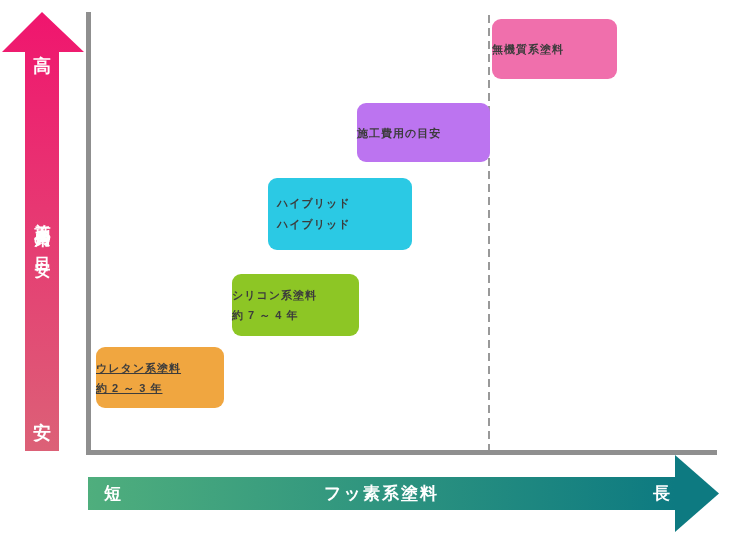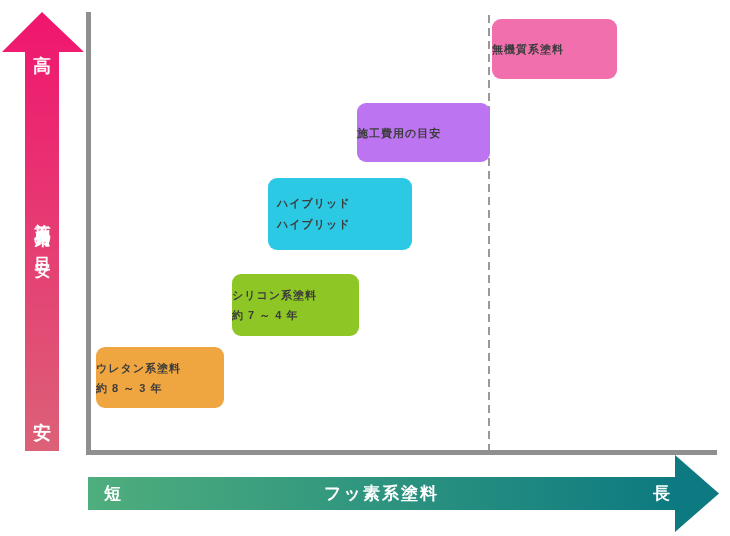--- a/index.html
+++ b/index.html
@@ -31,21 +31,21 @@
   .x-label.right { position:absolute; right:5px; }
   .x-title { width:100%; text-align:center; letter-spacing:2px; }
   
   .box {
     position:absolute; border-radius:9px; z-index:2;
     display:flex; flex-direction:column; align-items:flex-start; justify-content:center;
     font-weight:bold; font-size:11px; line-height:20px; letter-spacing:1px;
     color:#3c3c3c; text-align:center;
   }
   .box .line:empty { display:none; }
-  .b1 { left:96px;  top:347px; width:128px; height:61px; }
+  .b1 { left:96px;  top:347px; width:128px; height:61px;text-decoration:underline; }
   .b2 { left:222px; top:274px; width:127px; height:62px;margin-left:10px; }
   .b3 { left:268px; top:178px; width:135px; height:72px; line-height:21px;padding-left:9px; }
   .b4 { left:357px; top:103px; width:133px; height:59px; }
   .b5 { left:492px; top:19px;  width:125px; height:60px; }
 </style>
 </head>
 <body>
 
 <div class="canvas">
 
@@ -71,21 +71,21 @@
     <rect x="88" y="477" width="587" height="33" fill="url(#gradX)"></rect>
     <polygon points="675,455 719,493.5 675,532" fill="#0D7A81"></polygon>
   </svg>
 
   <div class="y-label top">高</div>
   <div class="y-title">施工費用の目安</div>
   <div class="y-label bottom">安</div>
 
   <div class="box b1" style="background-color: rgb(240, 166, 64);">
     <div class="line">ウレタン系塗料</div>
-    <div class="line">約 8 ～ 3 年</div>
+    <div class="line">約 2 ～ 3 年</div>
 
   </div>
   <div class="box b2" style="background-color: rgb(141, 198, 37);">
     <div class="line">シリコン系塗料</div>
     <div class="line">約 7 ～ 4 年</div>
 
   </div>
   <div class="box b3" style="background-color: rgb(43, 201, 228);">
     <div class="line">ハイブリッド</div>
     <div class="line">ハイブリッド</div>

